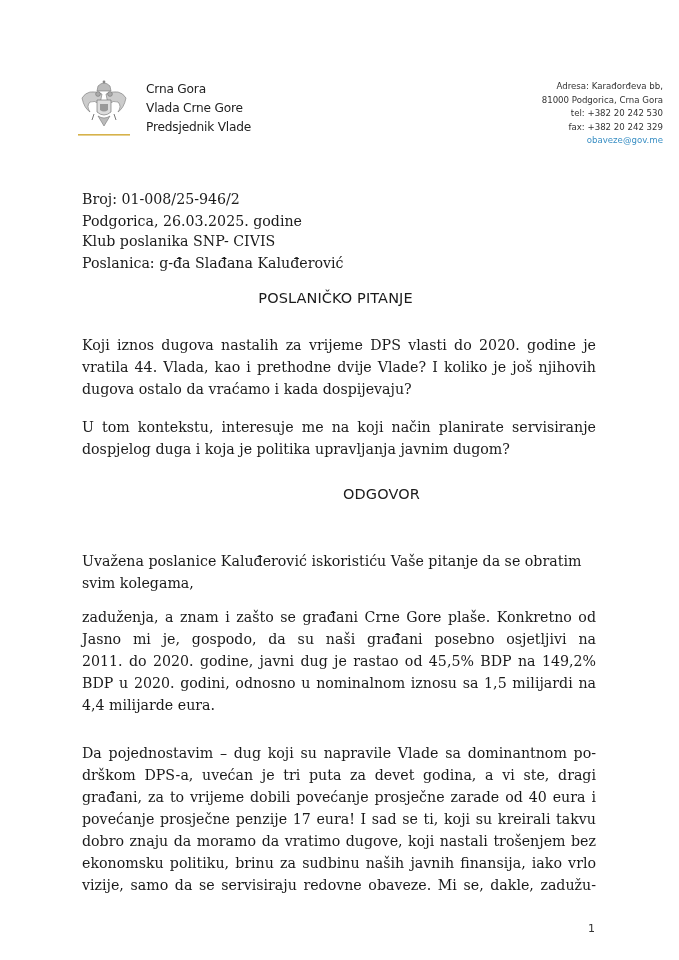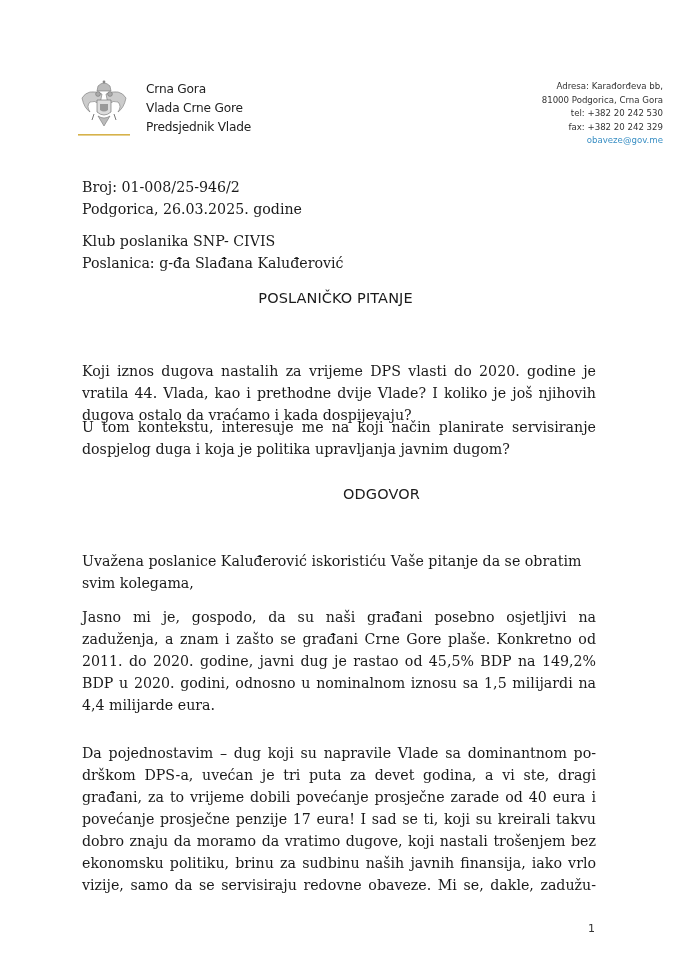--- a/index.html
+++ b/index.html
@@ -11,33 +11,33 @@
 
   .org { position: absolute; left: 146px; top: 80px; font-family: "DejaVu Sans", sans-serif; font-size: 12.2px; line-height: 19px; color: #222; letter-spacing: -0.2px; }
   .org div { white-space: nowrap; }
 
   .contact { position: absolute; right: 16px; top: 80px; text-align: right; font-family: "DejaVu Sans", sans-serif; font-size: 8.6px; line-height: 13.5px; color: #333; }
   .contact div { white-space: nowrap; }
   .contact .email { color: #3a8fc4; }
 
   .serif { font-family: "DejaVu Serif", serif; font-size: 14.2px; color: #1a1a1a; }
 
-  .ref { position: absolute; left: 82px; top: 176px; line-height: 22px; }
+  .ref { position: absolute; left: 82px; top: 188px; line-height: 22px; }
   .recipient { position: absolute; left: 82px; top: 230px; line-height: 22px; }
   .ref div, .recipient div { white-space: nowrap; }
 
   .heading { position: absolute; left: 0; width: 679px; text-align: center; font-family: "DejaVu Sans", sans-serif; font-size: 14.5px; color: #1a1a1a; letter-spacing: 0.1px; }
   .h1 { top: 290px; left: -4px; }
   .h2 { top: 486px; left: 42px; }
 
   .para { position: absolute; left: 82px; width: 514px; text-align: justify; line-height: 22px; }
   .para .ln { display: block; text-align: justify; text-align-last: justify; white-space: nowrap; }
   .para .ln.last { text-align-last: left; }
 
-  .p1 { top: 334px; margin-top: 26px; }
+  .p1 { top: 334px; }
   .p2 { top: 416px; }
   .p3 { top: 550px; }
   .p4 { top: 606px; }
   .p5 { top: 742px; }
 
   .pagenum { position: absolute; left: 588px; top: 922px; font-family: "DejaVu Sans", sans-serif; font-size: 11px; color: #333; }
 </style>
 </head>
 <body>
 
@@ -103,22 +103,22 @@
   </div>
 
   <div class="heading h2">ODGOVOR</div>
 
   <div class="para serif p3">
     <span class="ln last">Uvažena poslanice Kaluđerović iskoristiću Vaše pitanje da se obratim</span>
     <span class="ln last">svim kolegama,</span>
   </div>
 
   <div class="para serif p4">
+    <span class="ln">zaduženja, a znam i zašto se građani Crne Gore plaše. Konkretno od</span>
     <span class="ln">Jasno mi je, gospodo, da su naši građani posebno osjetljivi na</span>
-    <span class="ln">zaduženja, a znam i zašto se građani Crne Gore plaše. Konkretno od</span>
     <span class="ln">2011. do 2020. godine, javni dug je rastao od 45,5% BDP na 149,2%</span>
     <span class="ln">BDP u 2020. godini, odnosno u nominalnom iznosu sa 1,5 milijardi na</span>
     <span class="ln last">4,4 milijarde eura.</span>
   </div>
 
   <div class="para serif p5">
     <span class="ln">Da pojednostavim – dug koji su napravile Vlade sa dominantnom po-</span>
     <span class="ln">drškom DPS-a, uvećan je tri puta za devet godina, a vi ste, dragi</span>
     <span class="ln">građani, za to vrijeme dobili povećanje prosječne zarade od 40 eura i</span>
     <span class="ln">povećanje prosječne penzije 17 eura! I sad se ti, koji su kreirali takvu</span>

